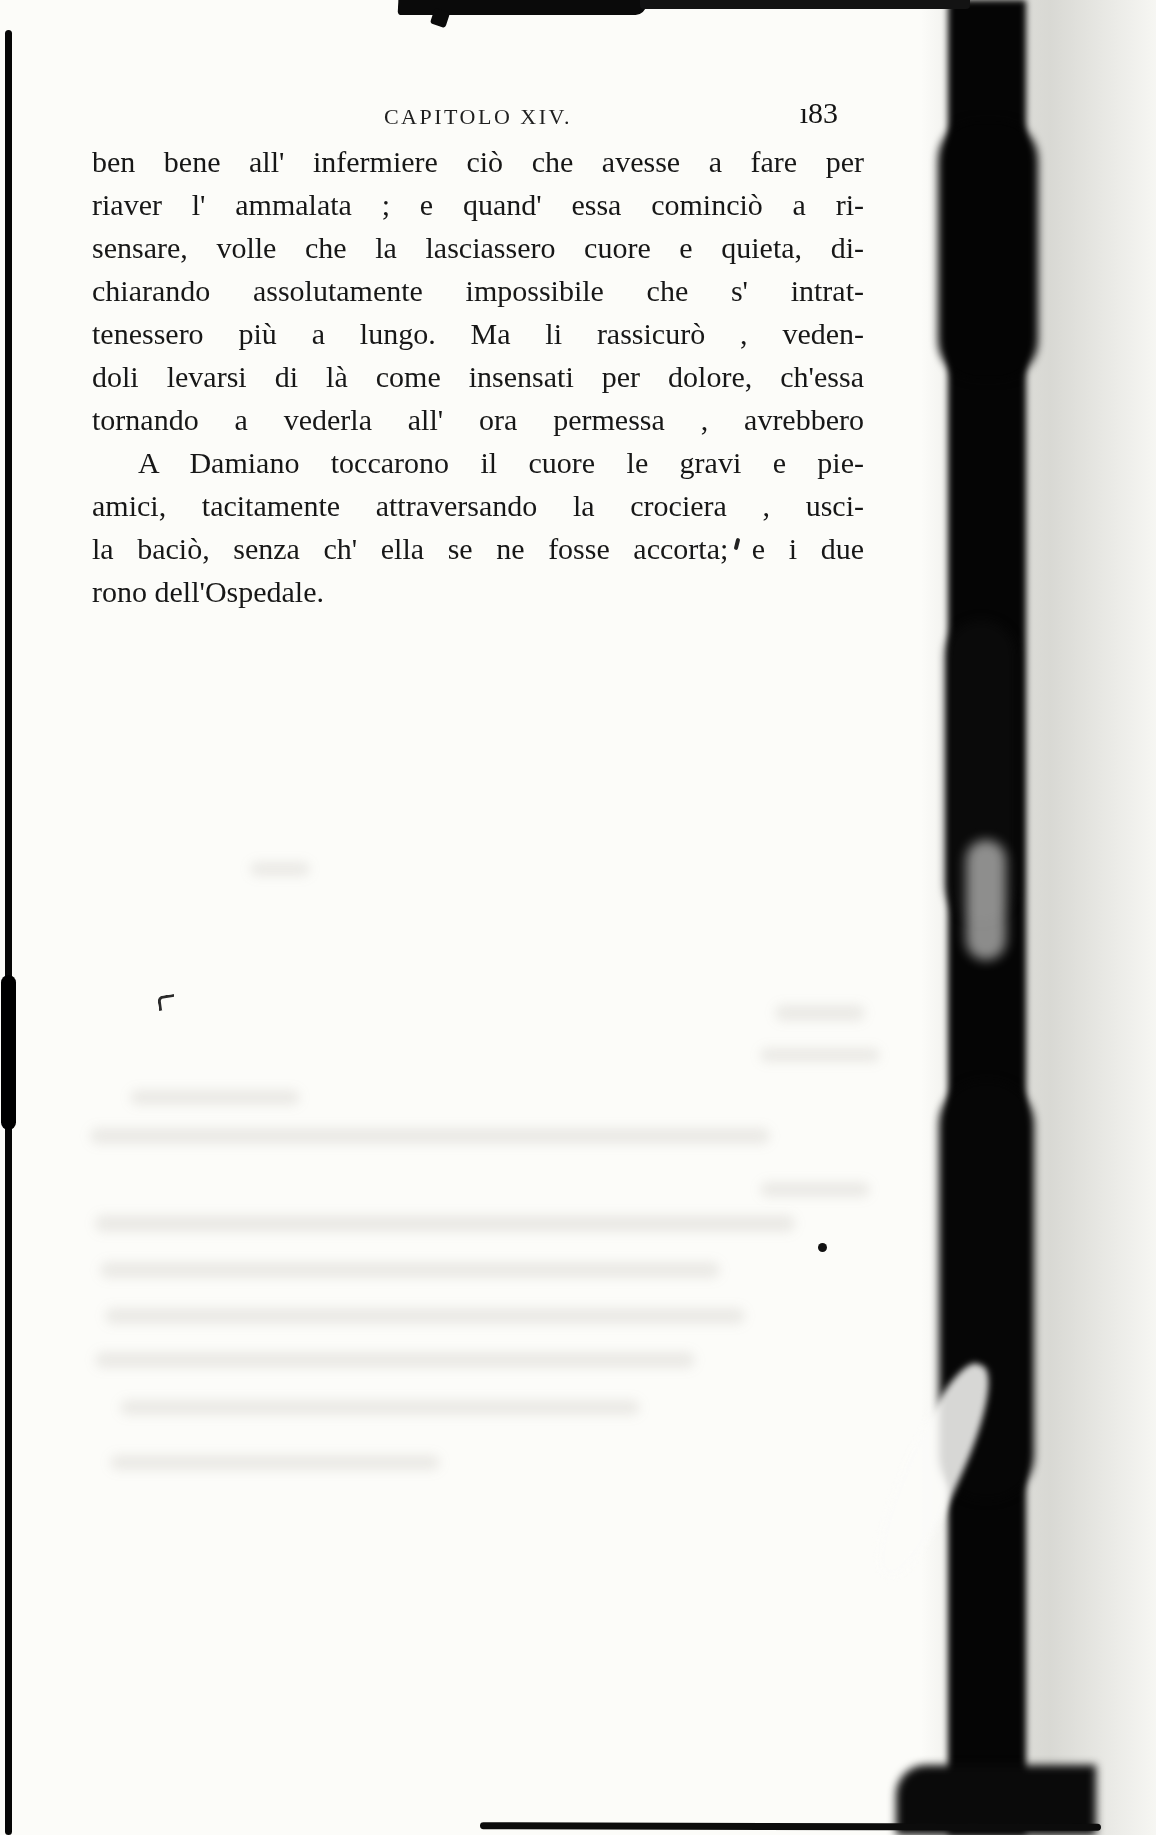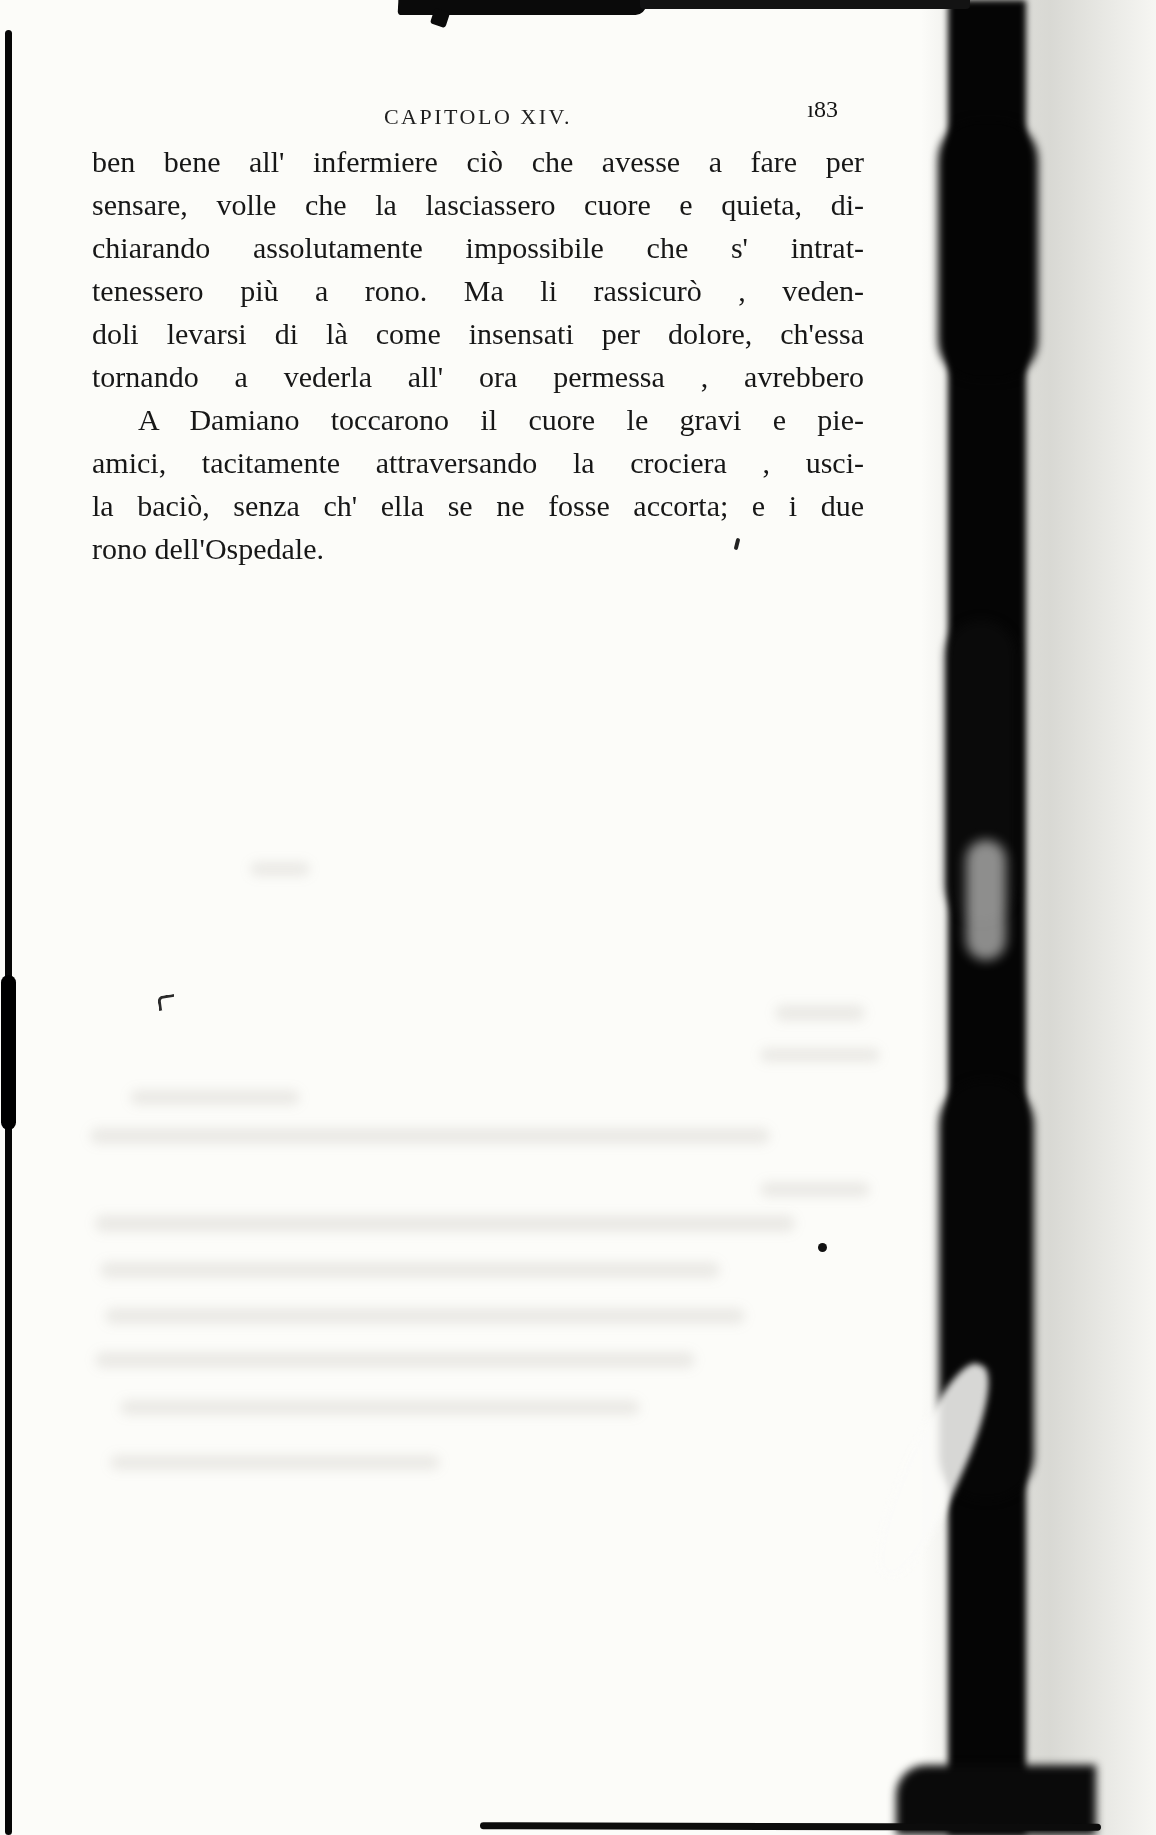--- a/index.html
+++ b/index.html
@@ -74,21 +74,21 @@
     border-radius:6px 0 0 0; transform:rotate(-8deg); }
   .speck-quote { position:absolute; top:538px; left:735px; width:4px; height:12px;
     background:#222; border-radius:2px; transform:rotate(14deg); }
 
   
   .text-block { position:absolute; left:92px; top:96px; width:772px; }
 
   .header-row { position:relative; height:42px; }
   .chapter { position:absolute; left:50%; transform:translateX(-50%);
     top:8px; font-size:22px; letter-spacing:2.5px; color:#1f1f1f; white-space:nowrap; }
-  .page-number { position:absolute; right:26px; top:0; font-size:24px; color:#141414; }
+  .page-number { position:absolute; right:26px; top:0; font-size:30px; color:#141414; }
 
   .body-text { margin-top:2px; font-size:30px; color:#171717; }
   .line { height:43px; line-height:43px;
     text-align:justify; text-align-last:justify; overflow:hidden; }
   .line.last { text-align-last:left; }
   .line.indent { padding-left:46px; }
 </style>
 </head>
 <body>
 
@@ -127,23 +127,24 @@
   <div class="speck-quote"></div>
 
   <div class="text-block">
     <div class="header-row">
       <span class="chapter">CAPITOLO XIV.</span>
       <span class="page-number">ı83</span>
     </div>
     <div class="body-text">
 
         <div class="line">ben bene all' infermiere ciò che avesse a fare per</div>
+        <div class="line">riaver l' ammalata ; e quand' essa cominciò a ri-</div>
         <div class="line">sensare, volle che la lasciassero cuore e quieta, di-</div>
         <div class="line">chiarando assolutamente impossibile che s' intrat-</div>
-        <div class="line">tenessero più a rono. Ma li rassicurò , veden-</div>
+        <div class="line">tenessero più a lungo. Ma li rassicurò , veden-</div>
         <div class="line">doli levarsi di là come insensati per dolore, ch'essa</div>
         <div class="line">tornando a vederla all' ora permessa , avrebbero</div>
         <div class="line indent">A Damiano toccarono il cuore le gravi e pie-</div>
         <div class="line">amici, tacitamente attraversando la crociera , usci-</div>
         <div class="line">la baciò, senza ch' ella se ne fosse accorta; e i due</div>
         <div class="line last">rono dell'Ospedale.</div>
       </div>
   </div>
 
 </div>

